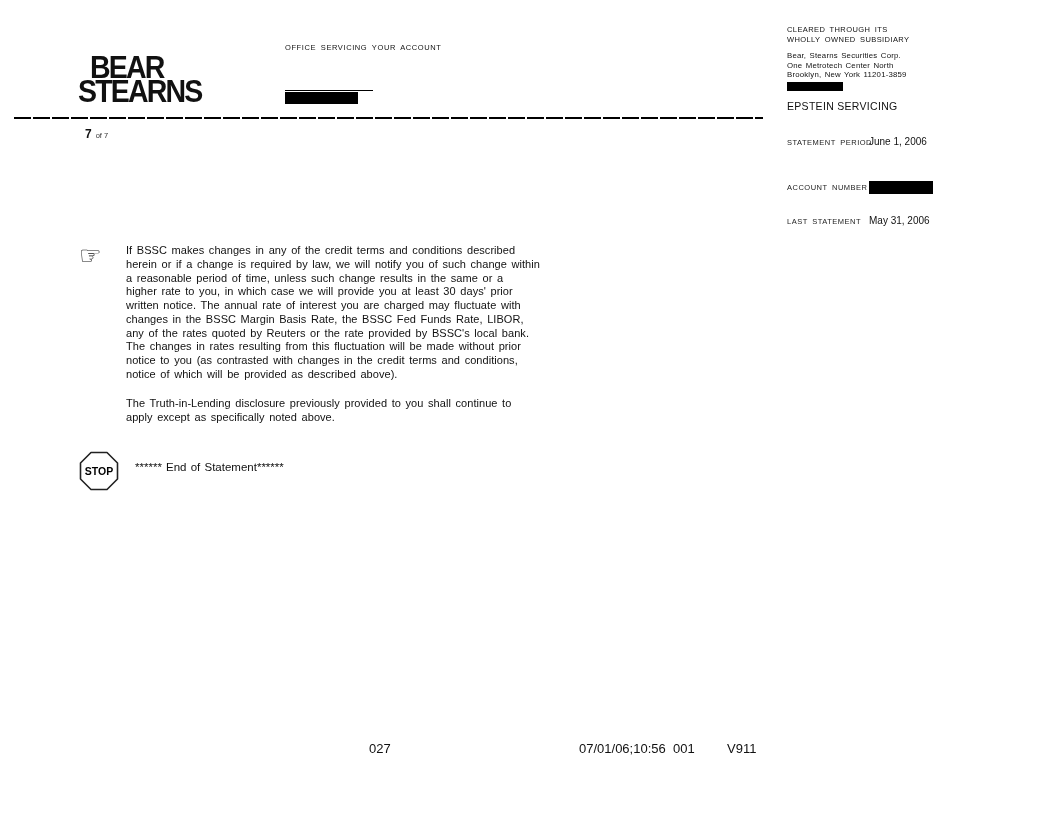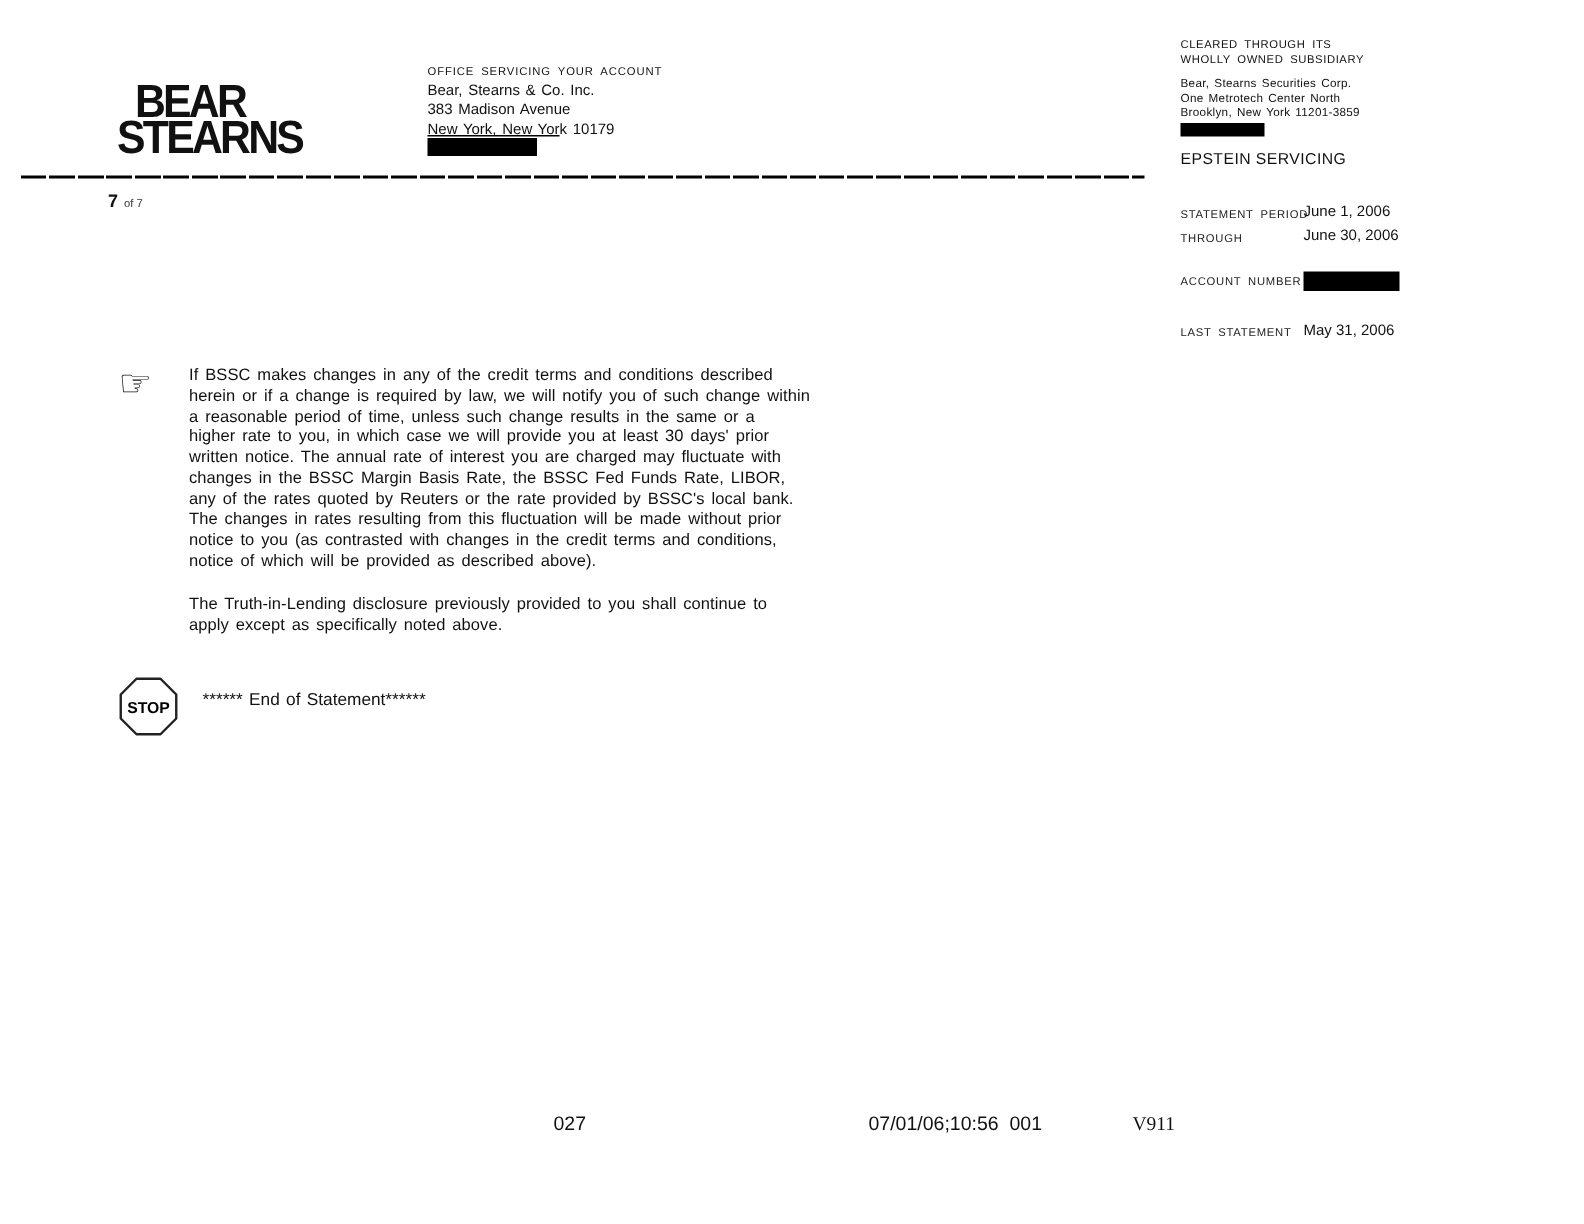--- a/index.html
+++ b/index.html
@@ -23,21 +23,21 @@
   .office-header{left:285px;top:43px;font-size:7.5px;letter-spacing:0.6px;word-spacing:2px;}
   .office-address{left:285px;top:54px;font-size:10px;line-height:13px;white-space:pre-line;word-spacing:1px;}
   .office-underline{left:285px;top:90px;width:88px;height:1px;background:#000;}
   .office-redaction{left:285px;top:92px;width:73px;height:12px;background:#000;}
 
   
   .rule{left:14px;top:117px;width:749px;height:2px;
         background:repeating-linear-gradient(to right,#000 0 17px,#fff 17px 19px);}
 
   
-  .pageno{left:72px;top:127px;font-size:12px;font-weight:bold;text-align:center;}
+  .pageno{left:85px;top:127px;font-size:12px;font-weight:bold;text-align:center;}
   .pageno-of{font-size:7.5px;font-weight:normal;color:#333;padding-left:4px;}
 
   
   .clearing-header{left:787px;top:25px;font-size:7.5px;line-height:10px;white-space:pre-line;letter-spacing:0.4px;word-spacing:2px;}
   .clearing-address{left:787px;top:51px;font-size:7.8px;line-height:9.5px;white-space:pre-line;letter-spacing:0.2px;word-spacing:1px;}
   .clearing-redaction{left:787px;top:82px;width:56px;height:9px;background:#000;}
   .account-holder{left:787px;top:100px;font-size:10.5px;letter-spacing:0.3px;}
 
   .info-row{left:787px;width:250px;height:14px;}
   .info-label{position:absolute;left:0;top:2px;font-size:7.5px;letter-spacing:0.5px;word-spacing:2px;color:#222;}
@@ -54,60 +54,53 @@
 
   
   .stop-sign{left:79px;top:451px;}
   .stop-text{font-family:"Liberation Sans", sans-serif;font-weight:bold;font-size:10.5px;}
   .end-text{left:135px;top:461px;font-size:11.5px;word-spacing:1px;}
 
   
   .footer-item{top:741px;font-size:13px;white-space:pre;}
   .footer-left{left:369px;}
   .footer-center{left:579px;}
-  .footer-right{left:755px;font-family:Liberation Serif, serif;}
+  .footer-right{left:727px;}
 </style>
 </head>
 <body>
 
 <div class="page">
 
   <div class="abs logo">
     <div class="logo-line1">BEAR</div>
     <div class="logo-line2">STEARNS</div>
   </div>
 
   <div class="abs office-header">OFFICE SERVICING YOUR ACCOUNT</div>
-  <div class="abs office-address">Bear, Stearns &amp; Co. Inc.
-383 Madison Avenue
-New York, New York  10179</div>
   <div class="abs office-underline"></div>
   <div class="abs office-redaction"></div>
 
   <div class="abs rule"></div>
 
   <div class="abs pageno">
     <span>7</span><span class="pageno-of">of 7</span>
   </div>
 
   <div class="abs clearing-header">CLEARED THROUGH ITS
 WHOLLY OWNED SUBSIDIARY</div>
   <div class="abs clearing-address">Bear, Stearns Securities Corp.
 One Metrotech Center North
 Brooklyn, New York 11201-3859</div>
   <div class="abs clearing-redaction"></div>
   <div class="abs account-holder">EPSTEIN SERVICING</div>
 
   <div class="abs info-row row-1">
     <span class="info-label">STATEMENT PERIOD</span>
     <span class="info-value">June 1, 2006</span>
-  </div>
-  <div class="abs info-row row-2">
-    <span class="info-label">THROUGH</span>
-    <span class="info-value">June 30, 2006</span>
   </div>
   <div class="abs info-row row-3">
     <span class="info-label">ACCOUNT NUMBER</span>
     <span class="account-redaction"></span>
   </div>
   <div class="abs info-row row-5">
     <span class="info-label">LAST STATEMENT</span>
     <span class="info-value">May 31, 2006</span>
   </div>
 

